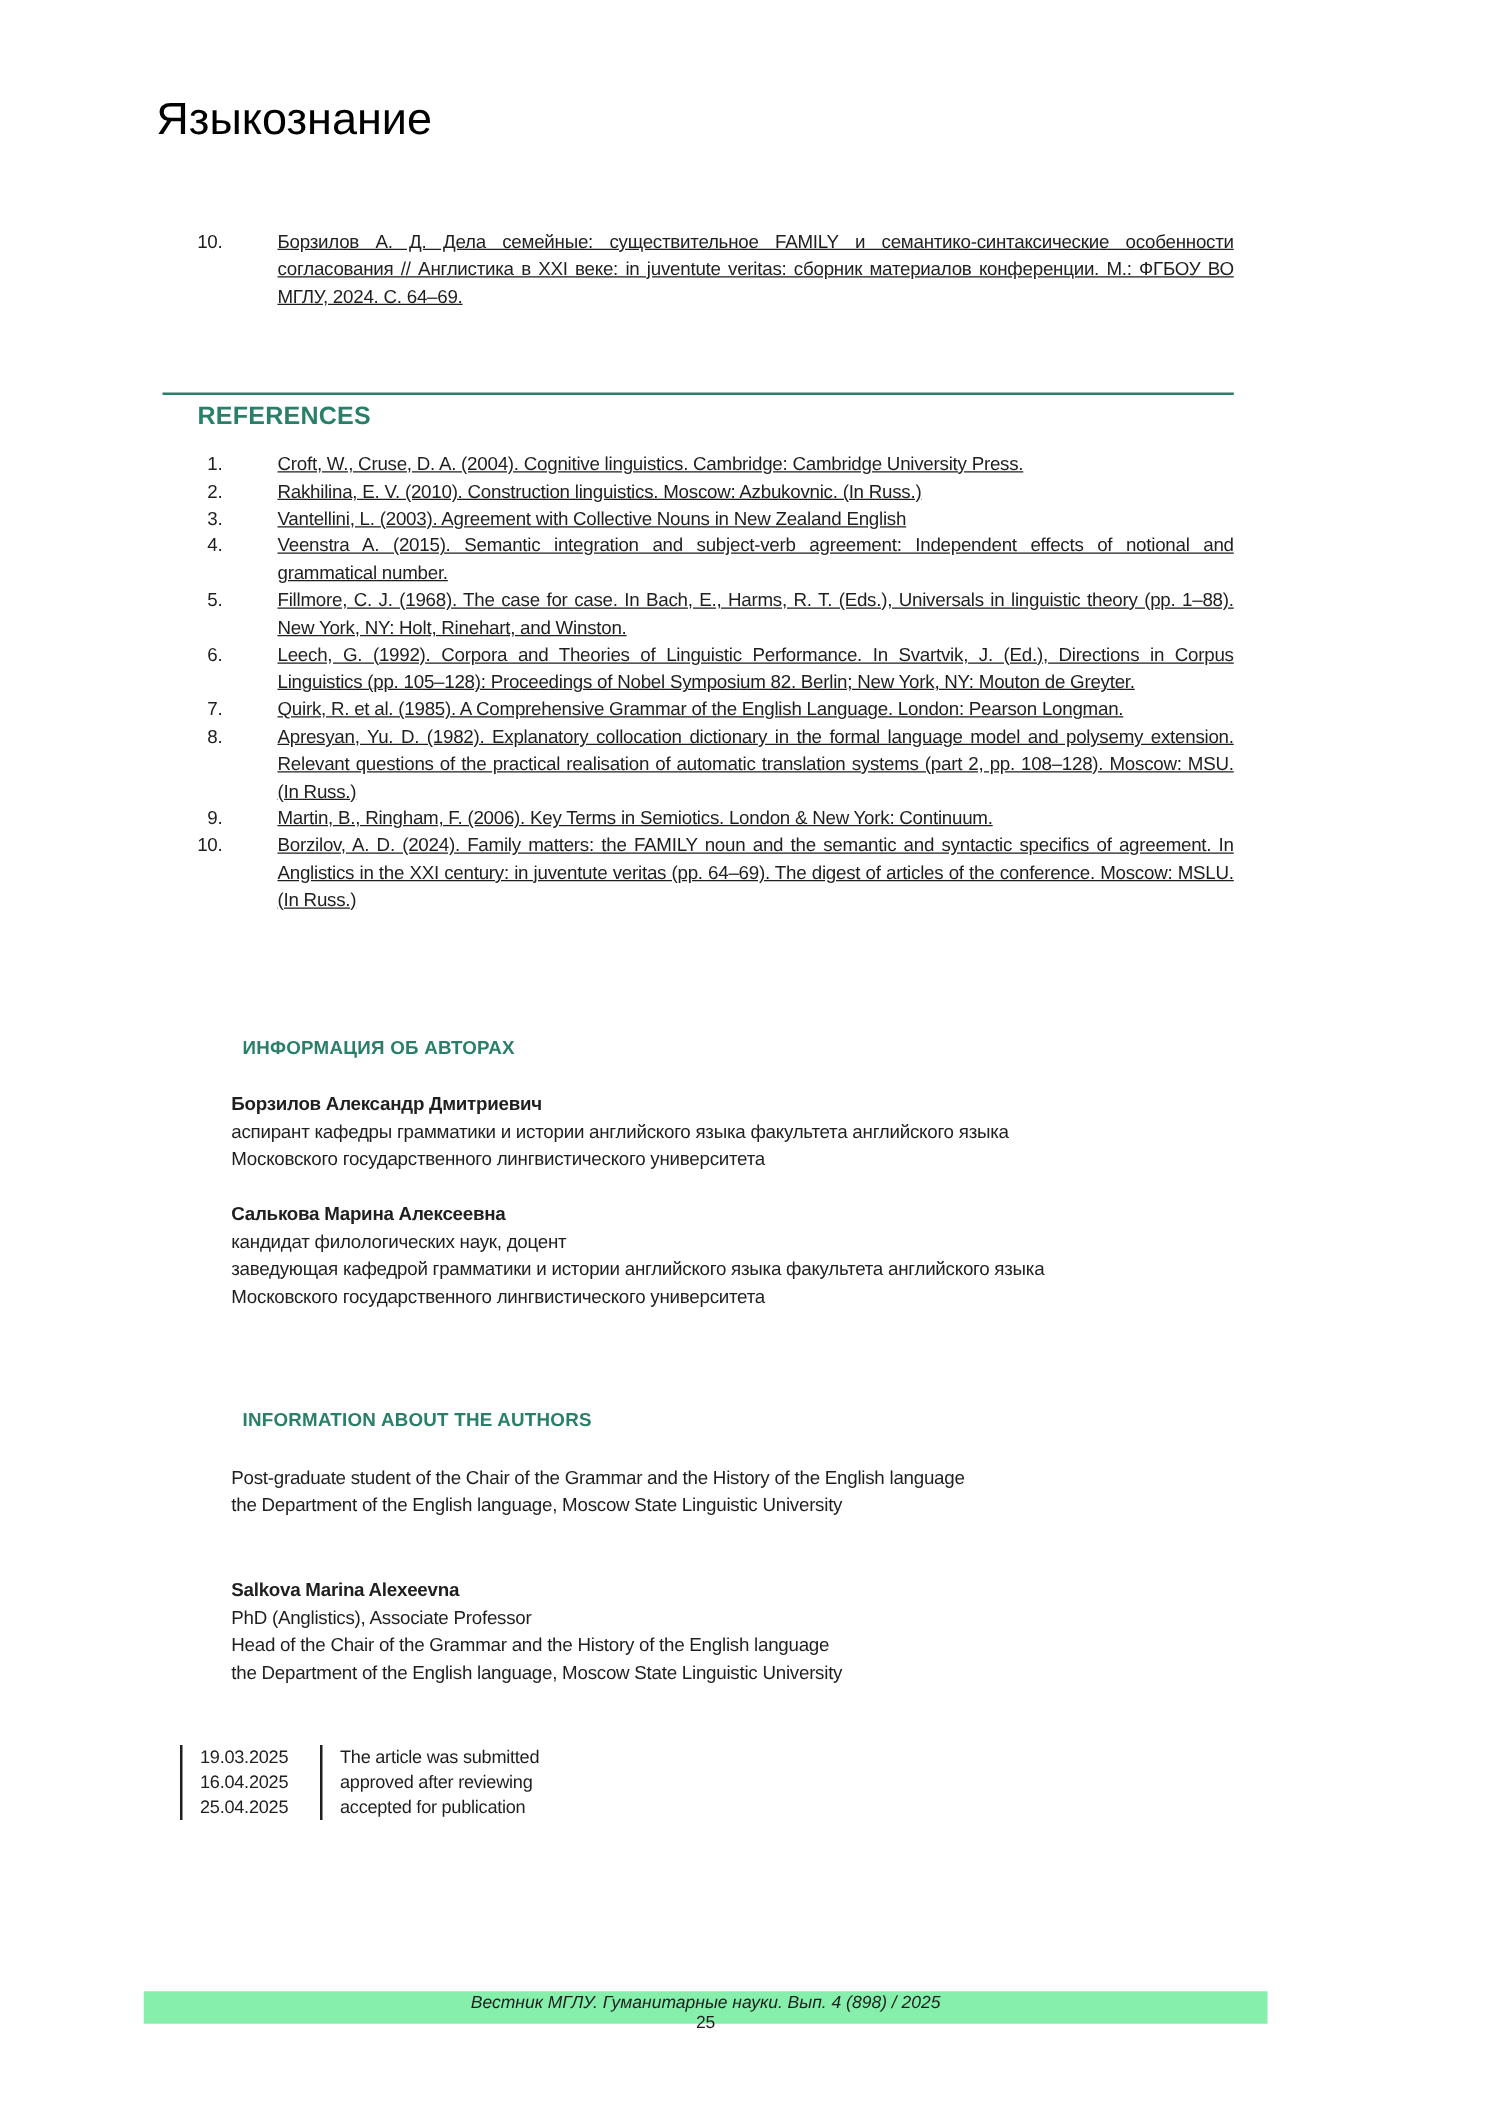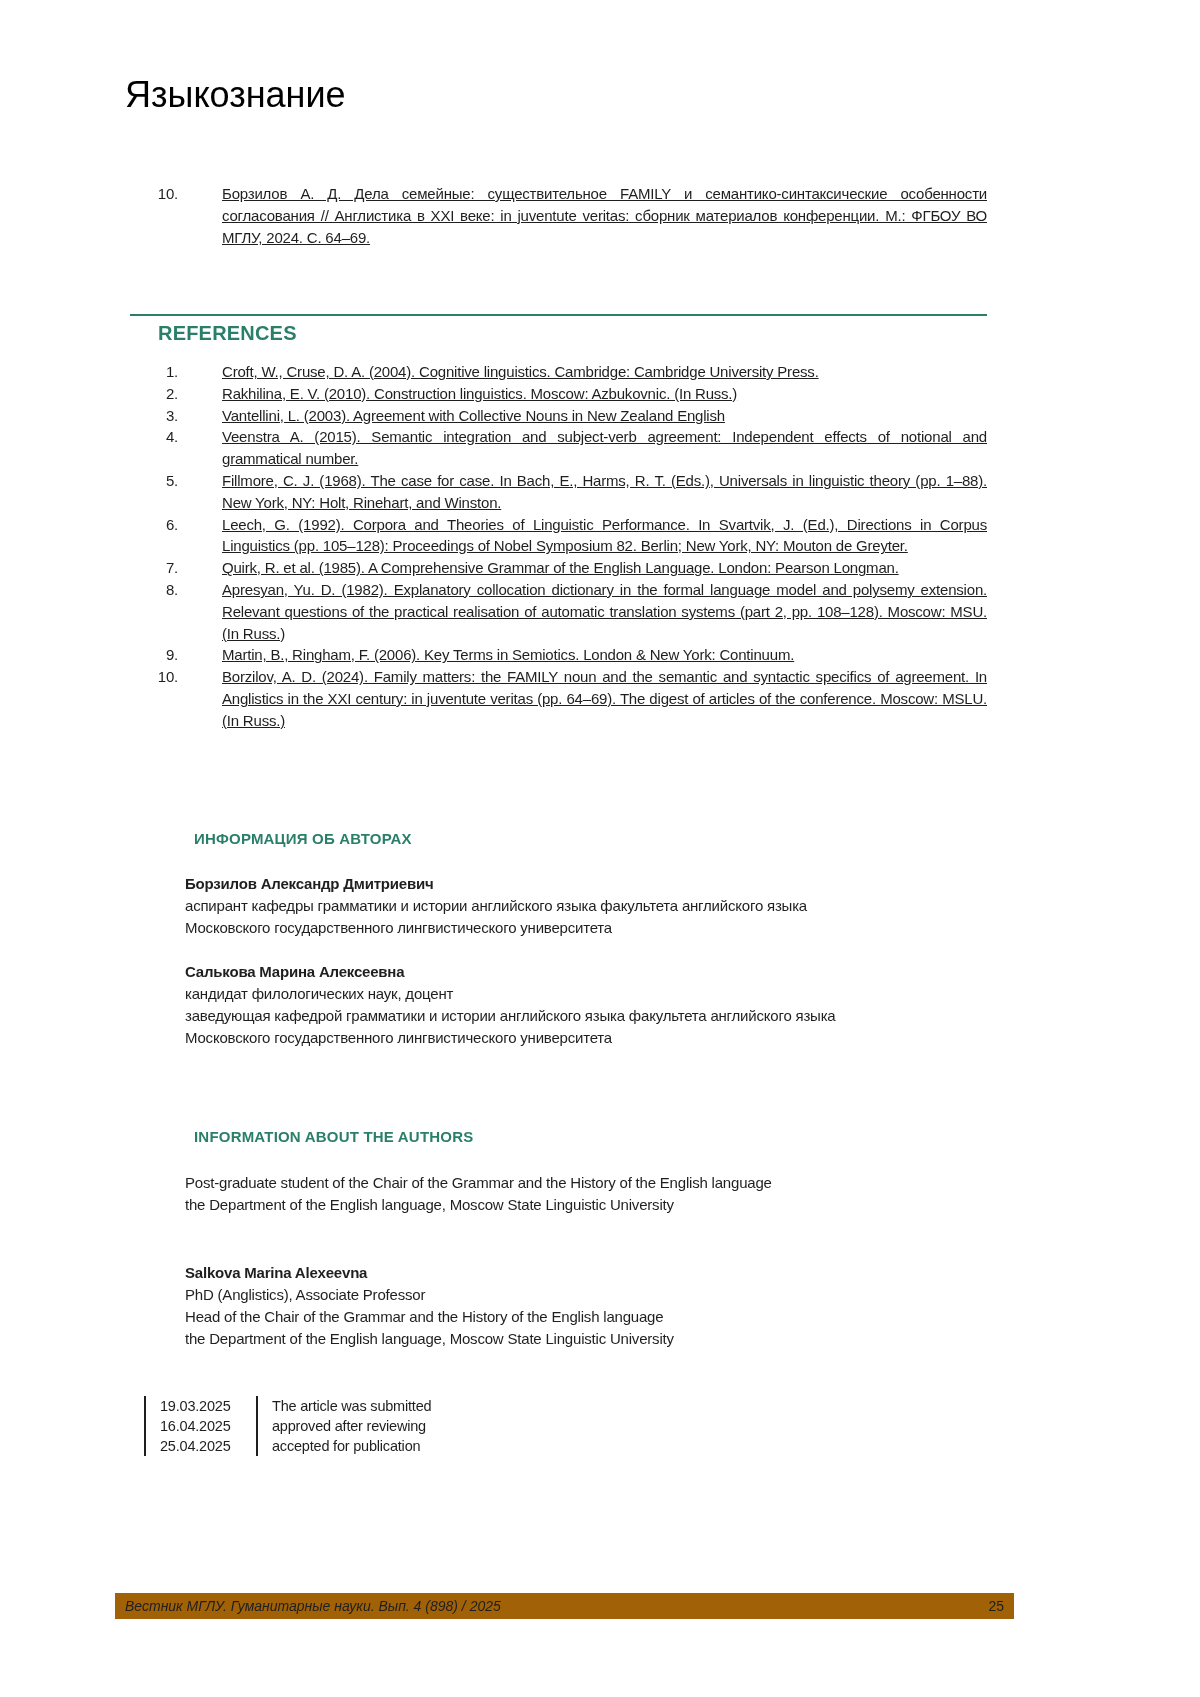--- a/index.html
+++ b/index.html
@@ -59,24 +59,25 @@
     position:absolute; top:1396px; left:130px;
     display:flex; align-items:stretch;
     font-size:14.5px; line-height:20px; letter-spacing:-0.2px;
   }
   .dates .col-ru { width:350px; text-align:right; }
   .dates .vbar { width:2px; background:#1f1f1f; margin:0 14px; }
   .dates .col-date { width:82px; text-align:left; }
   .dates .col-en { text-align:left; }
   .footer-bar {
     position:absolute; top:1593px; left:115px; width:899px; height:26px;
-    background:#a16207;
+    background:#86efac;
     display:flex; justify-content:space-between; align-items:center;
     padding:0 10px;
     font-size:14px;
+    flex-direction:column;
   }
   .footer-journal { font-style:italic; }
   .footer-page { font-style:normal; }
 </style>
 </head>
 <body>
 
 <div class="page">
 
   <div class="section-header">Языкознание</div>

